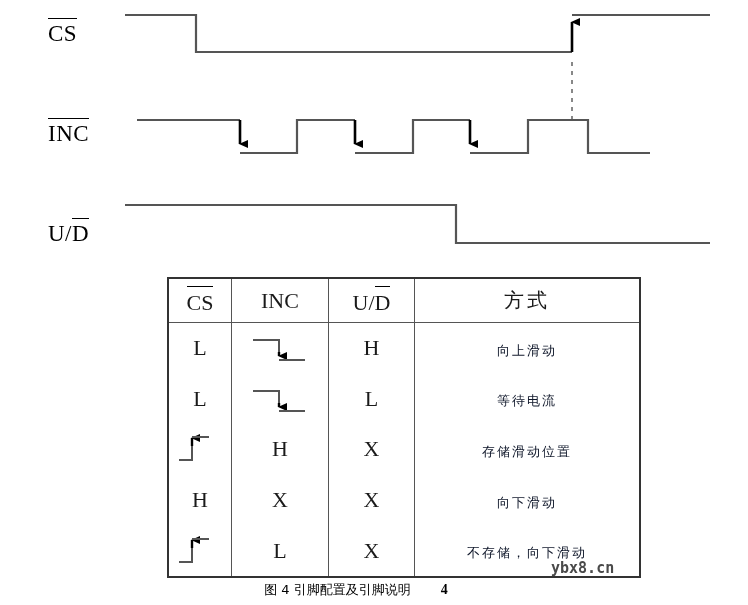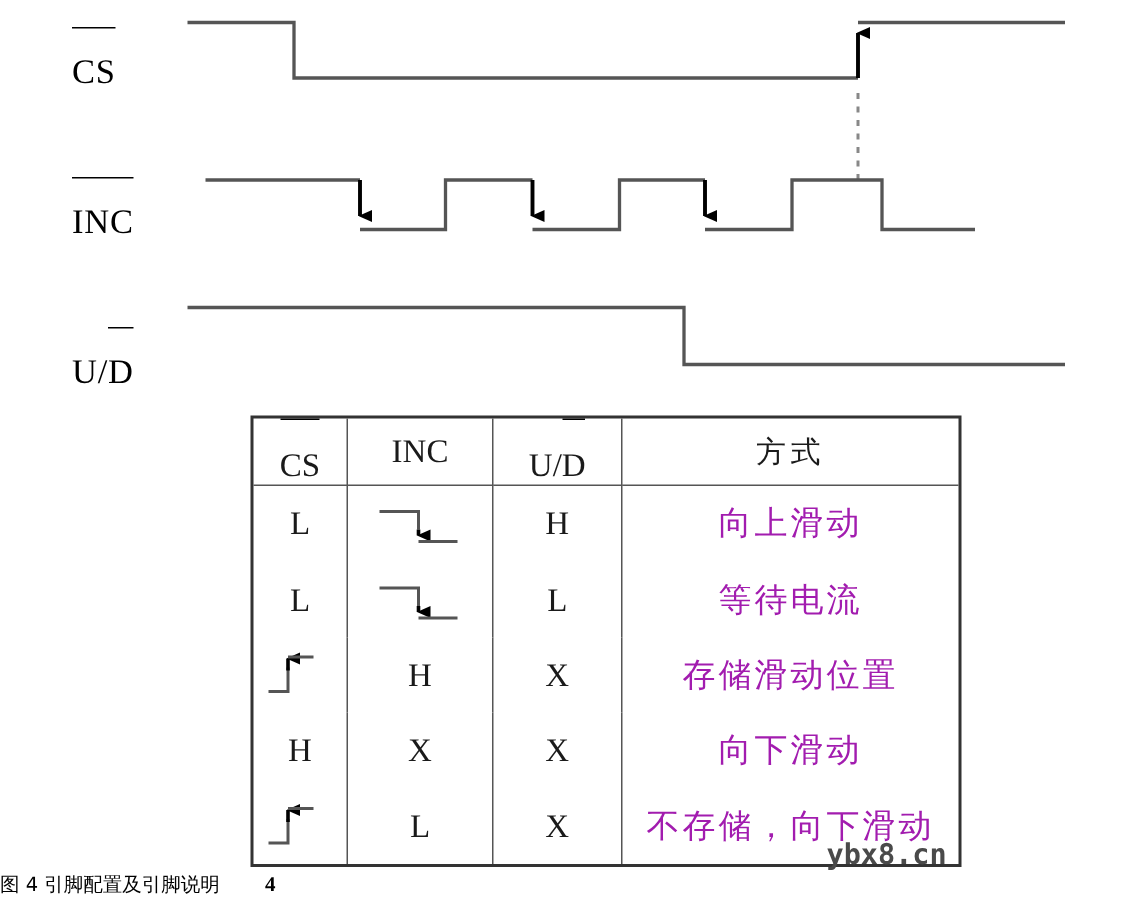--- a/index.html
+++ b/index.html
@@ -36,21 +36,21 @@
     position: absolute;
     font-family: "Liberation Serif", "DejaVu Serif", serif;
     font-size: 23px;
     line-height: 1;
     color: #000000;
     white-space: nowrap;
     letter-spacing: 0.5px;
   }
   .ovl {
     border-top: 1.5px solid #000;
-    padding-top: 17px;
+    padding-top: 3px;
     display: inline-block;
   }
   #label-cs   { left: 48px; top: 18px; }
   #label-inc  { left: 48px; top: 118px; }
   #label-ud   { left: 48px; top: 218px; }
 
   
   #truth-table {
     position: absolute;
     left: 167px;
@@ -95,51 +95,51 @@
   .col-ud   { width: 85px; }
   .col-mode { width: auto; }
 
   .hdr-cn {
     font-family: "DejaVu Sans", "Liberation Sans", sans-serif;
     font-size: 20px;
     letter-spacing: 3px;
   }
   .mode-cn {
     font-family: "DejaVu Sans", "Liberation Sans", sans-serif;
-    font-size: 22px;
+    font-size: 13px;
     letter-spacing: 2px;
-    color: #a21caf;
+    color: #0f172a;
   }
   .logic-val {
     font-family: "Liberation Serif", "DejaVu Serif", serif;
     font-size: 22px;
   }
 
   
   .edge-glyph { display: block; margin: 0 auto; }
 
   
   #watermark {
     position: absolute;
     left: 551px;
     top: 559px;
     font-family: "DejaVu Sans Mono", "Liberation Mono", monospace;
-    font-size: 19px;
+    font-size: 15px;
     font-weight: bold;
     color: #4a4a4a;
     letter-spacing: 0px;
   }
 
   
   #caption {
     position: absolute;
     left: 0;
     top: 581px;
     width: 712px;
-    text-align: left;
+    text-align: center;
     font-family: "DejaVu Sans", "Liberation Sans", sans-serif;
     font-size: 13px;
     color: #000;
     white-space: nowrap;
   }
   #caption .pageno {
     display: inline-block;
     margin-left: 26px;
     font-weight: bold;
     font-family: "Liberation Serif", "DejaVu Serif", serif;

